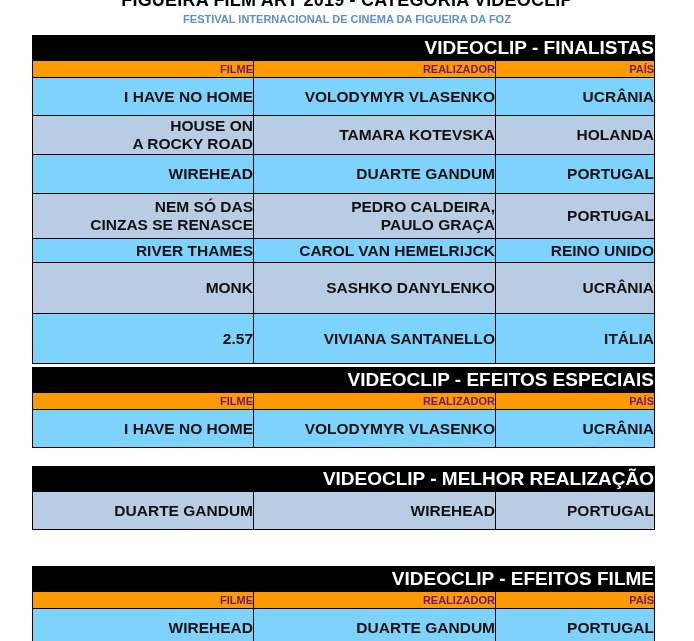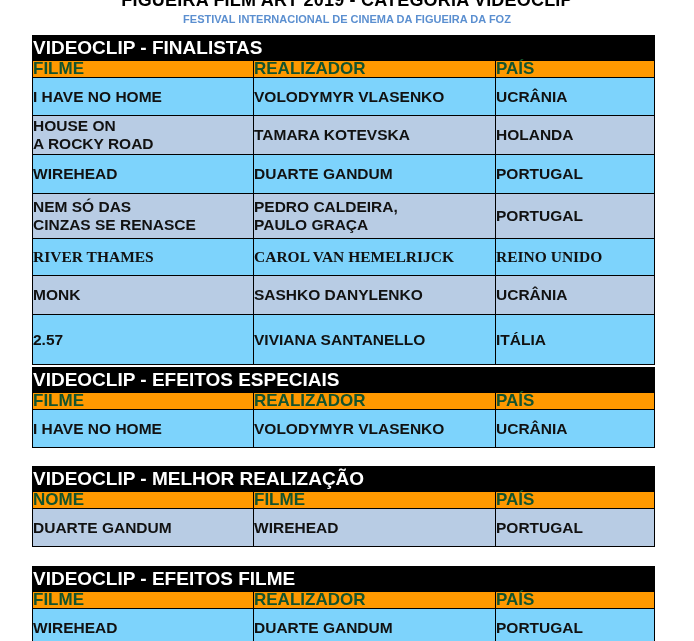--- a/index.html
+++ b/index.html
@@ -1,23 +1,23 @@
 <!DOCTYPE html>
 <html><head>
 <meta charset="utf-8">
 <style>
   html, body { margin:0; padding:0; background:#ffffff; }
   body { width:694px; height:641px; overflow:hidden; position:relative; font-family:"Liberation Sans", sans-serif; }
   .title { position:absolute; left:0; width:694px; top:-10px; text-align:center; font-weight:bold; font-size:18px; color:#000; letter-spacing:0.2px; white-space:nowrap; }
   .subtitle { position:absolute; left:0; width:694px; top:13px; text-align:center; font-weight:bold; font-size:11px; color:#5b8fd0; white-space:nowrap; }
   table.award { position:absolute; left:32px; width:622px; border-collapse:collapse; table-layout:fixed; }
-  table.award td { border:1px solid #000; text-align:left; vertical-align:middle; font-weight:bold; padding:0; }
+  table.award td { border:1px solid #000; text-align:right; vertical-align:middle; font-weight:bold; padding:0; }
   col.c1 { width:221px; } col.c2 { width:242px; } col.c3 { width:159px; }
   td.section { background:#000; color:#fff; font-size:19px; height:24px; line-height:24px; }
-  td.colhead { background:#ff9900; color:#14532d; font-size:17px; height:16px; line-height:16px; }
+  td.colhead { background:#ff9900; color:#701a75; font-size:11px; height:16px; line-height:16px; }
   td.cell { font-size:15.5px; color:#111; line-height:18px; }
   tr.gray td.cell { background:#7dd3fc; }
   tr.blue td.cell { background:#b8cce4; }
 </style>
 </head>
 <body>
 
 <div class="title">FIGUEIRA FILM ART 2019 - CATEGORIA VIDEOCLIP</div>
 <div class="subtitle">FESTIVAL INTERNACIONAL DE CINEMA DA FIGUEIRA DA FOZ</div>
 
@@ -52,26 +52,26 @@
     <td class="cell">DUARTE GANDUM</td>
     <td class="cell">PORTUGAL</td>
   </tr>
   <tr class="blue" style="height:45px;">
     <td class="cell ml">NEM SÓ DAS
 CINZAS SE RENASCE</td>
     <td class="cell ml">PEDRO CALDEIRA,
 PAULO GRAÇA</td>
     <td class="cell">PORTUGAL</td>
   </tr>
-  <tr class="gray" style="height:37px;font-family:Liberation Serif, serif;">
+  <tr class="gray" style="height:24px;">
     <td class="cell">RIVER THAMES</td>
     <td class="cell">CAROL VAN HEMELRIJCK</td>
     <td class="cell">REINO UNIDO</td>
   </tr>
-  <tr class="blue" style="height:39px;margin-top:20px;">
+  <tr class="blue" style="height:51px;margin-top:20px;">
     <td class="cell">MONK</td>
     <td class="cell">SASHKO DANYLENKO</td>
     <td class="cell">UCRÂNIA</td>
   </tr>
   <tr class="gray" style="height:50px;">
     <td class="cell">2.57</td>
     <td class="cell">VIVIANA SANTANELLO</td>
     <td class="cell">ITÁLIA</td>
   </tr>
 </tbody>
@@ -103,25 +103,20 @@
 <table class="award" style="top:466px;">
   <colgroup>
       <col class="c1">
       <col class="c2">
       <col class="c3">
     </colgroup>
   <tbody>
       <tr>
         <td class="section" colspan="3">VIDEOCLIP - MELHOR REALIZAÇÃO</td>
       </tr>
-  <tr>
-    <td class="colhead">NOME</td>
-    <td class="colhead">FILME</td>
-    <td class="colhead">PAÍS</td>
-  </tr>
   <tr class="blue" style="height:38px;">
     <td class="cell">DUARTE GANDUM</td>
     <td class="cell">WIREHEAD</td>
     <td class="cell">PORTUGAL</td>
   </tr>
 </tbody>
   </table>
 
 <table class="award" style="top:566px;">
   <colgroup>

